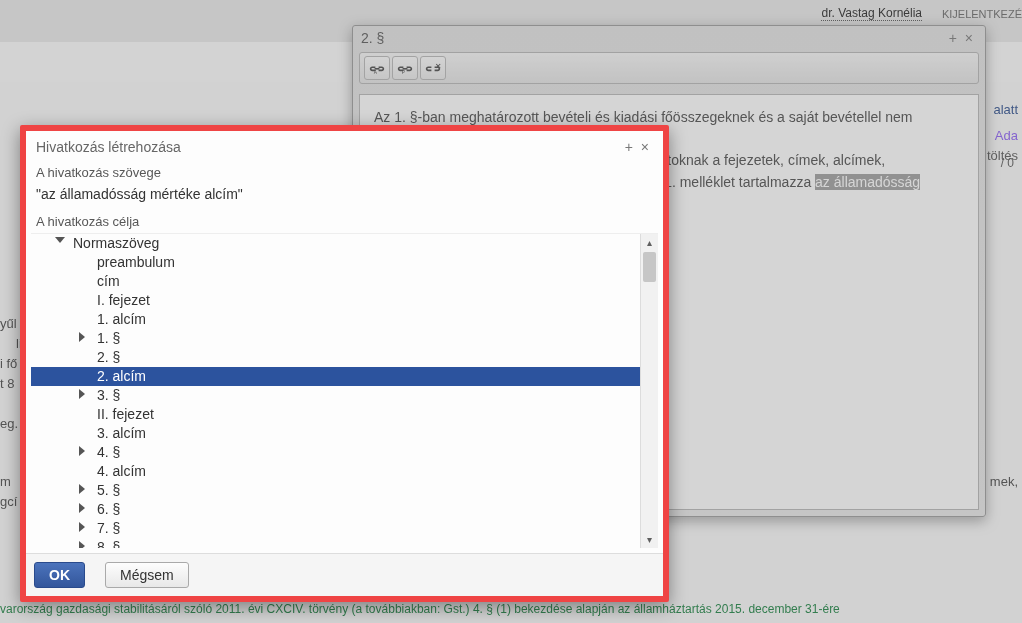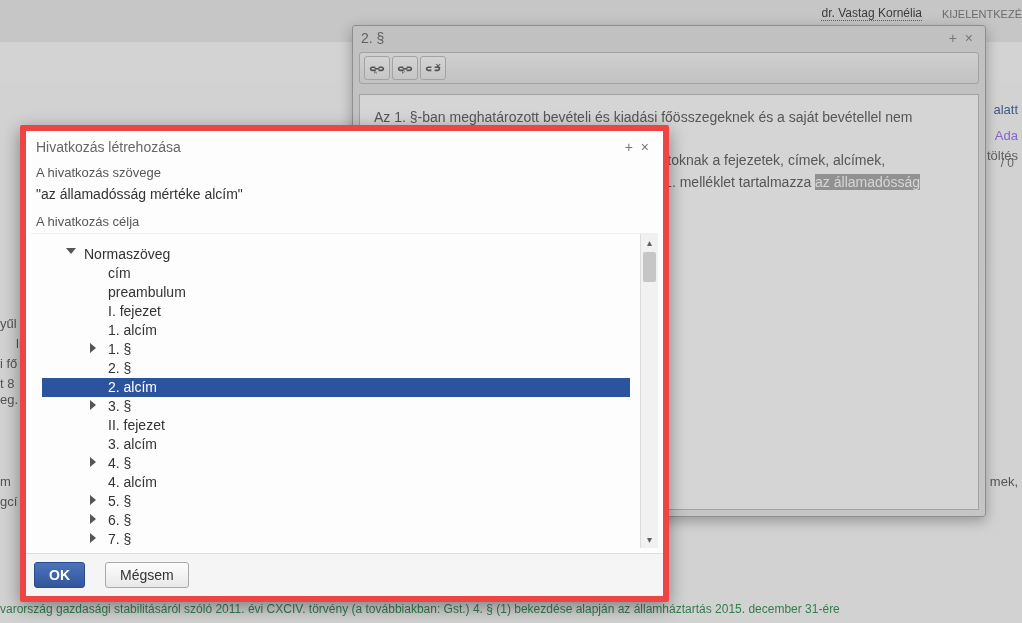--- a/index.html
+++ b/index.html
@@ -187,21 +187,21 @@
   .scroll-thumb{
     position:absolute;
     left:2px;right:2px;
     top:18px;
     height:30px;
     background:#c6c6c6;
     border-radius:2px;
   }
   ul.tree, ul.tree ul {
     list-style:none;
-    margin:11px;
+    margin:0;
     padding:0;
   }
   ul.tree { padding-left: 0; }
   li.node {
     position:relative;
     font-size:14px;
     color:#333;
     line-height:19px;
   }
   li.node > .row {
@@ -271,21 +271,21 @@
 
 <span class="right-links" style="top:102px;">alatt</span>
 <span class="right-links" style="top:128px;color:#8b5cf6;">Ada</span>
 <span class="right-links" style="top:148px;color:#555;">töltés</span>
 <span class="stat">/ 0</span>
 
 <span class="bg-text" style="top:316px;left:0;">yűl</span>
 <span class="bg-text" style="top:336px;left:16px;">li f</span>
 <span class="bg-text" style="top:356px;left:0;">i fő</span>
 <span class="bg-text" style="top:376px;left:0;">t 8</span>
-<span class="bg-text" style="top:392px;left:0;">eg.</span>
+<span class="bg-text" style="top:416px;left:0;">eg.</span>
 <span class="bg-text" style="top:474px;left:0;">m</span>
 <span class="bg-text" style="top:494px;left:0;">gcí</span>
 <span class="bg-text" style="top:474px;right:4px;">mek,</span>
 <span class="bg-text" style="top:602px;left:0; font-size:12px;color:#15803d;">varország gazdasági stabilitásáról szóló 2011. évi CXCIV. törvény (a továbbiakban: Gst.) 4. § (1) bekezdése alapján az államháztartás 2015. december 31-ére</span>
 
 <div class="dialog dlg-back">
   <div class="dlg-title">
     <span>2. §</span>
     <span class="sp"></span>
     <span class="win-icon">+</span>
@@ -342,24 +342,24 @@
   <div class="section-lbl">A hivatkozás célja</div>
 
   <div class="tree-wrap">
     <div class="tree-scroll">
       <ul class="tree" id="tree-root">
           <li class="node depth0">
             <span class="tw open"></span>
             <div class="row">Normaszöveg</div>
           </li>
           <li class="node depth1">
+            <div class="row">preambulum</div>
+          </li>
+          <li class="node depth1">
             <div class="row">cím</div>
-          </li>
-          <li class="node depth1">
-            <div class="row">preambulum</div>
           </li>
           <li class="node depth1">
             <div class="row">I. fejezet</div>
           </li>
           <li class="node depth1">
             <div class="row">1. alcím</div>
           </li>
           <li class="node depth1">
             <span class="tw closed"></span>
             <div class="row">1. §</div>

